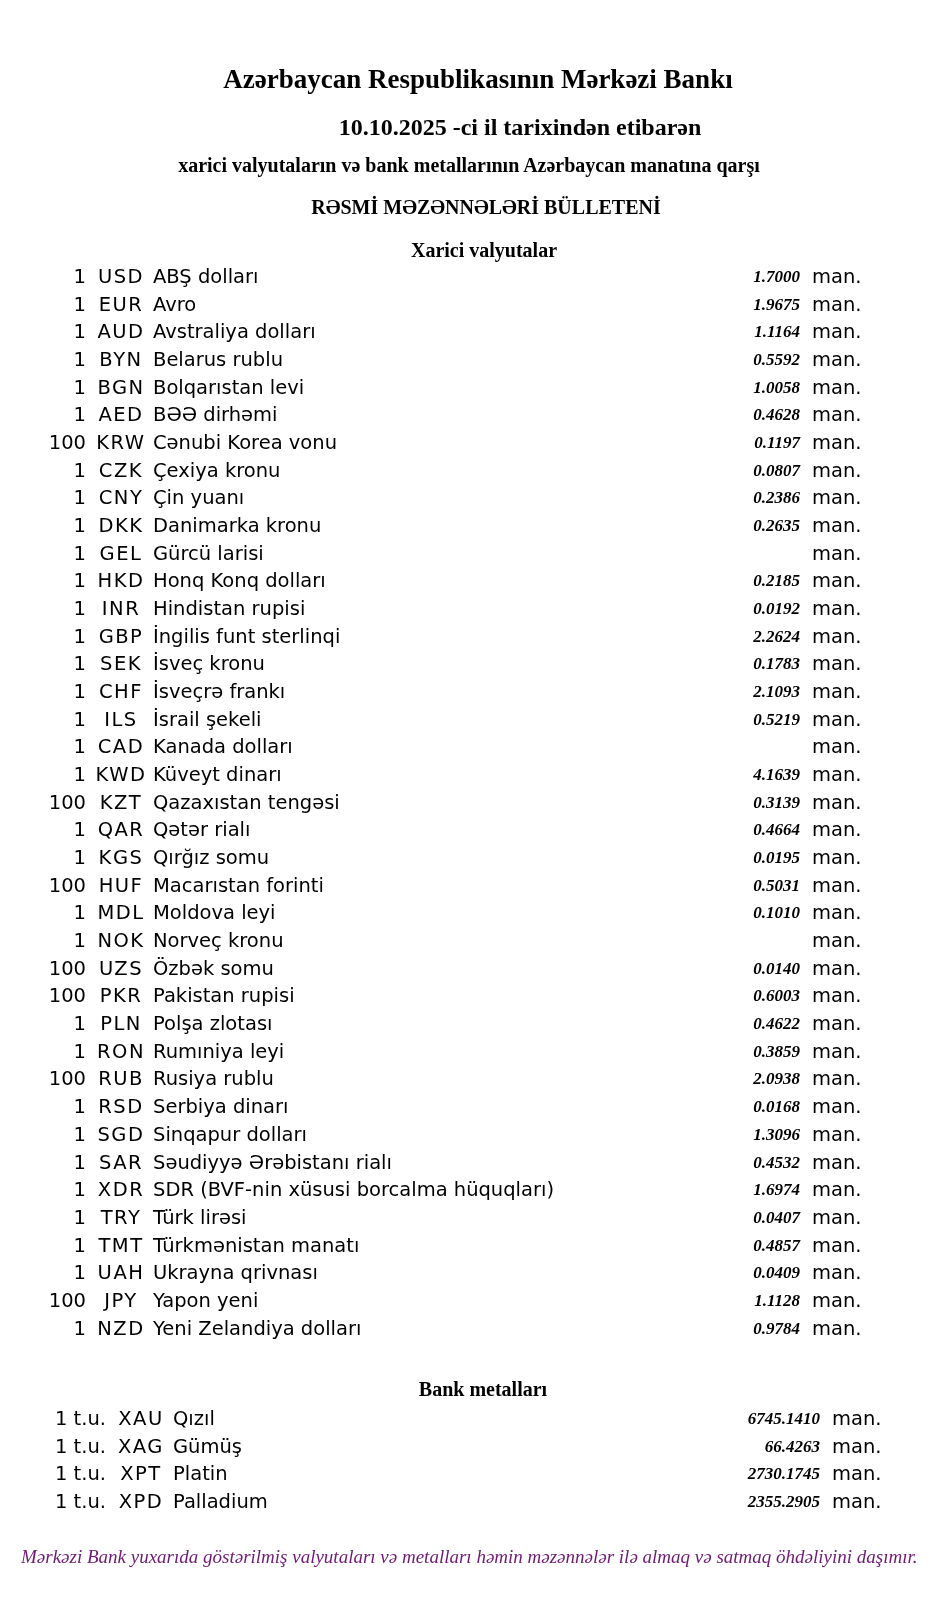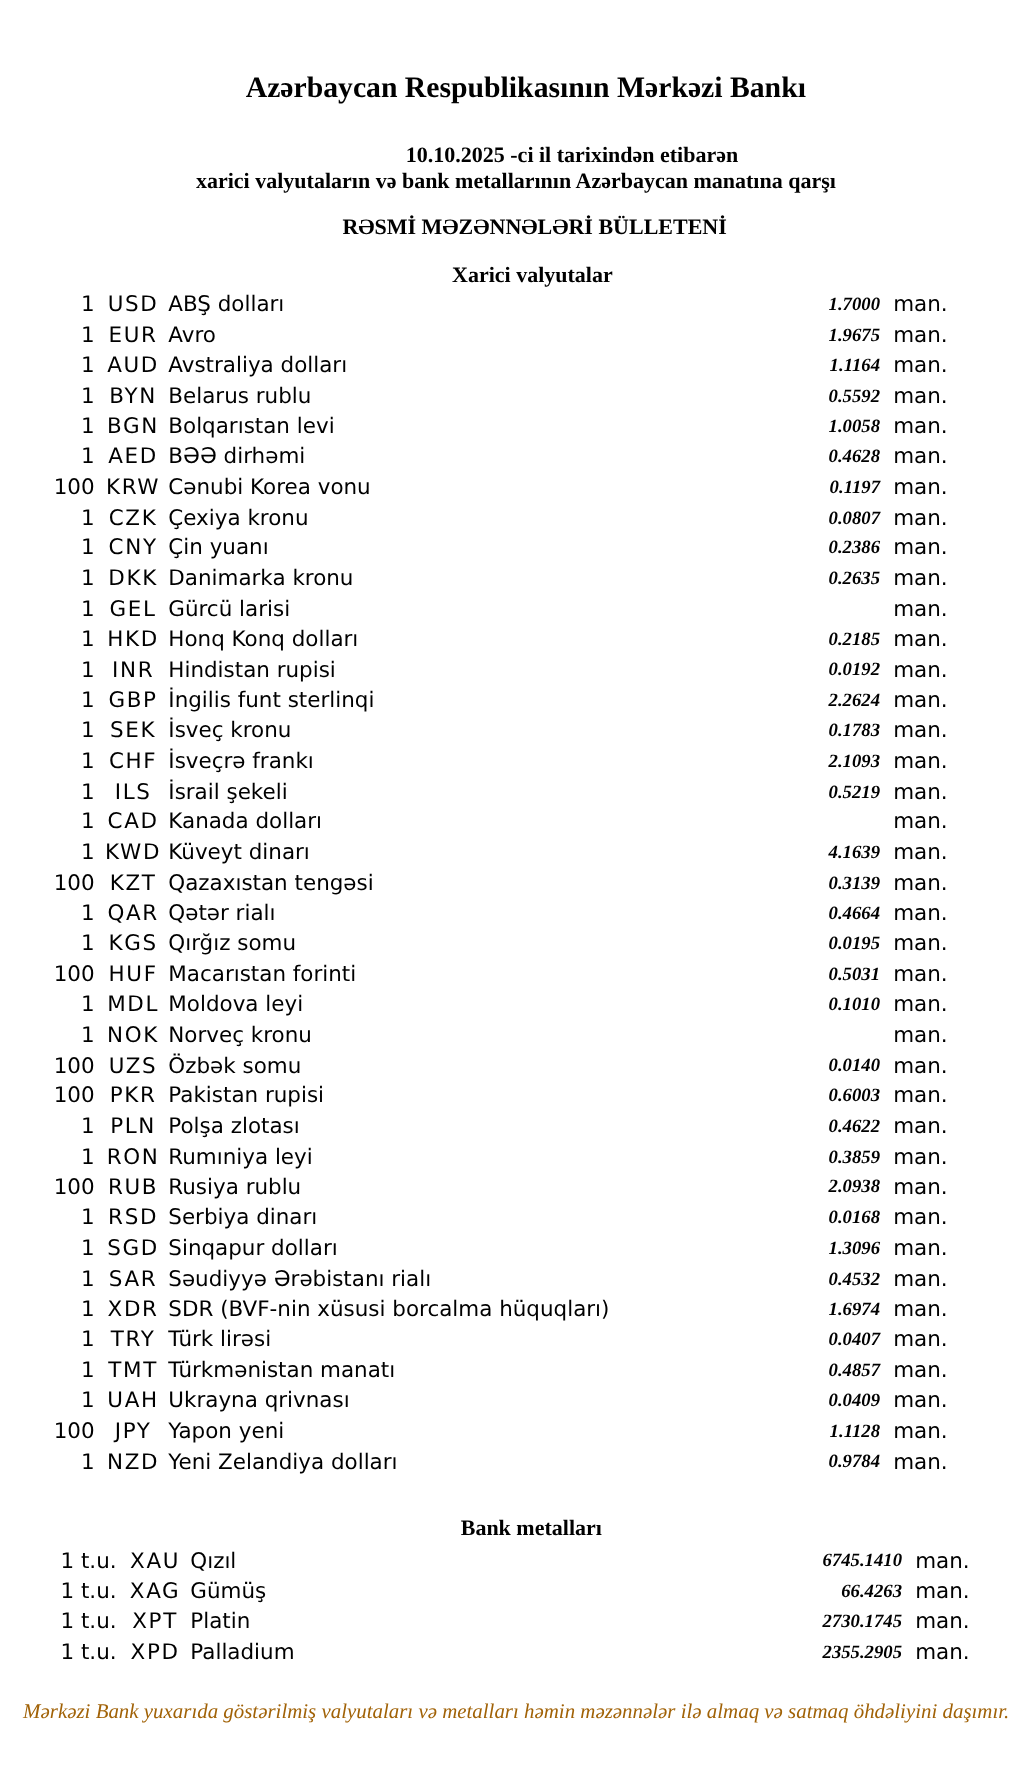--- a/index.html
+++ b/index.html
@@ -5,40 +5,40 @@
   html,body{margin:0;padding:0;background:#ffffff;}
   .page{
     position:relative;width:939px;height:1610px;background:#ffffff;color:#000000;
     font-family:"DejaVu Sans",sans-serif;overflow:hidden;
   }
   .hline{
     position:absolute;transform:translateX(-50%);white-space:nowrap;
     font-family:"Liberation Serif",serif;font-weight:bold;line-height:1;color:#000;
   }
   .title-line{left:478px;top:66px;font-size:27px;}
-  .date-line{left:520px;top:115px;font-size:20px;margin-top:16px;}
+  .date-line{left:520px;top:115px;font-size:24px;}
   .subtitle-line{left:469px;top:155px;font-size:20px;}
   .bulletin-line{left:486px;top:197px;font-size:20px;}
   .currencies-heading{left:484px;top:240px;font-size:20px;}
   .metals-heading{left:483px;top:1379px;font-size:20px;}
   .rows{position:absolute;left:0;width:939px;}
   .rows-currencies{top:263px;}
   .rows-metals{top:1405px;margin-left:20px;}
   .row{position:relative;height:27.68px;font-size:19.5px;line-height:27.68px;}
   .qty{position:absolute;left:0;width:86px;text-align:right;}
   .code{position:absolute;left:92px;width:58px;text-align:center;letter-spacing:1.5px;}
   .name{position:absolute;left:153px;white-space:nowrap;}
   .rate{
     position:absolute;left:570px;width:230px;text-align:right;
     font-family:"Liberation Serif",serif;font-style:italic;font-weight:bold;font-size:17px;
   }
   .man{position:absolute;left:812px;}
   .footer-note{
     position:absolute;left:21px;top:1547px;white-space:nowrap;
-    font-family:"Liberation Serif",serif;font-style:italic;font-size:19px;line-height:1;color:#a16207;
+    font-family:"Liberation Serif",serif;font-style:italic;font-size:19px;line-height:1;color:#701a75;
   }
 </style>
 </head>
 <body>
 
 <div class="page">
   <div class="hline title-line">Azərbaycan Respublikasının Mərkəzi Bankı</div>
   <div class="hline date-line">10.10.2025 -ci il tarixindən etibarən</div>
   <div class="hline subtitle-line">xarici valyutaların və bank metallarının Azərbaycan manatına qarşı</div>
   <div class="hline bulletin-line">RƏSMİ MƏZƏNNƏLƏRİ BÜLLETENİ</div>

